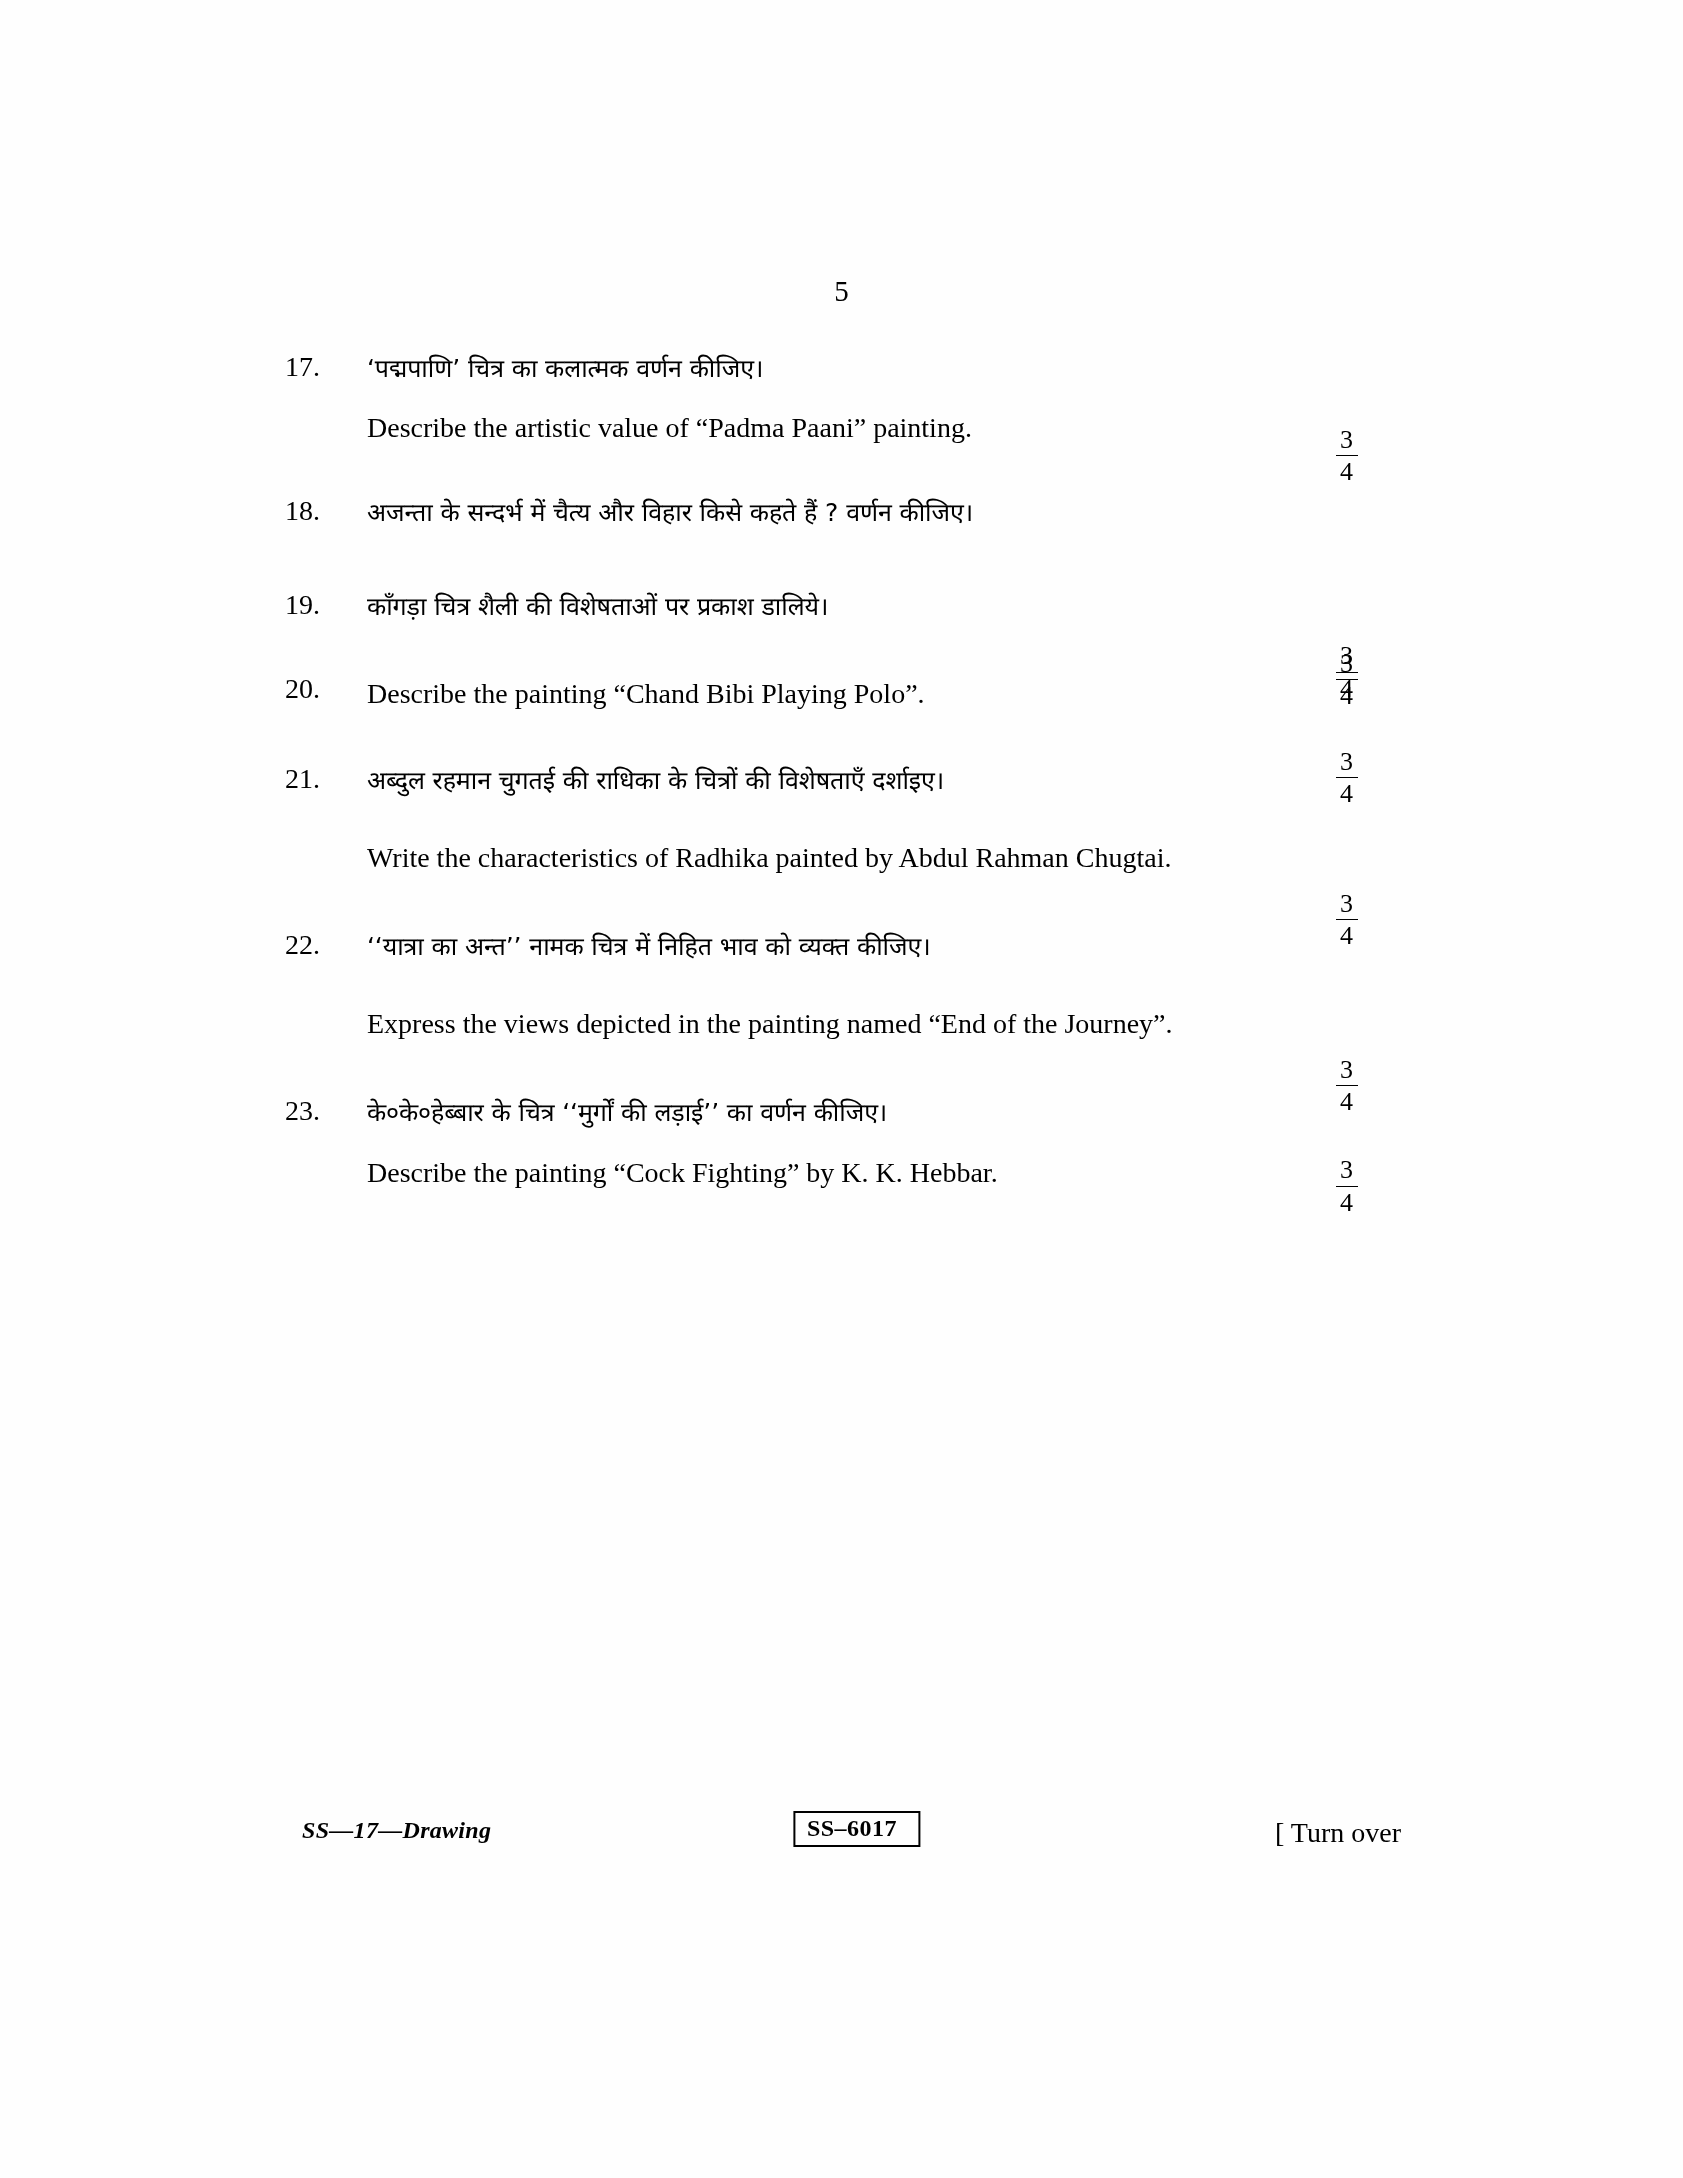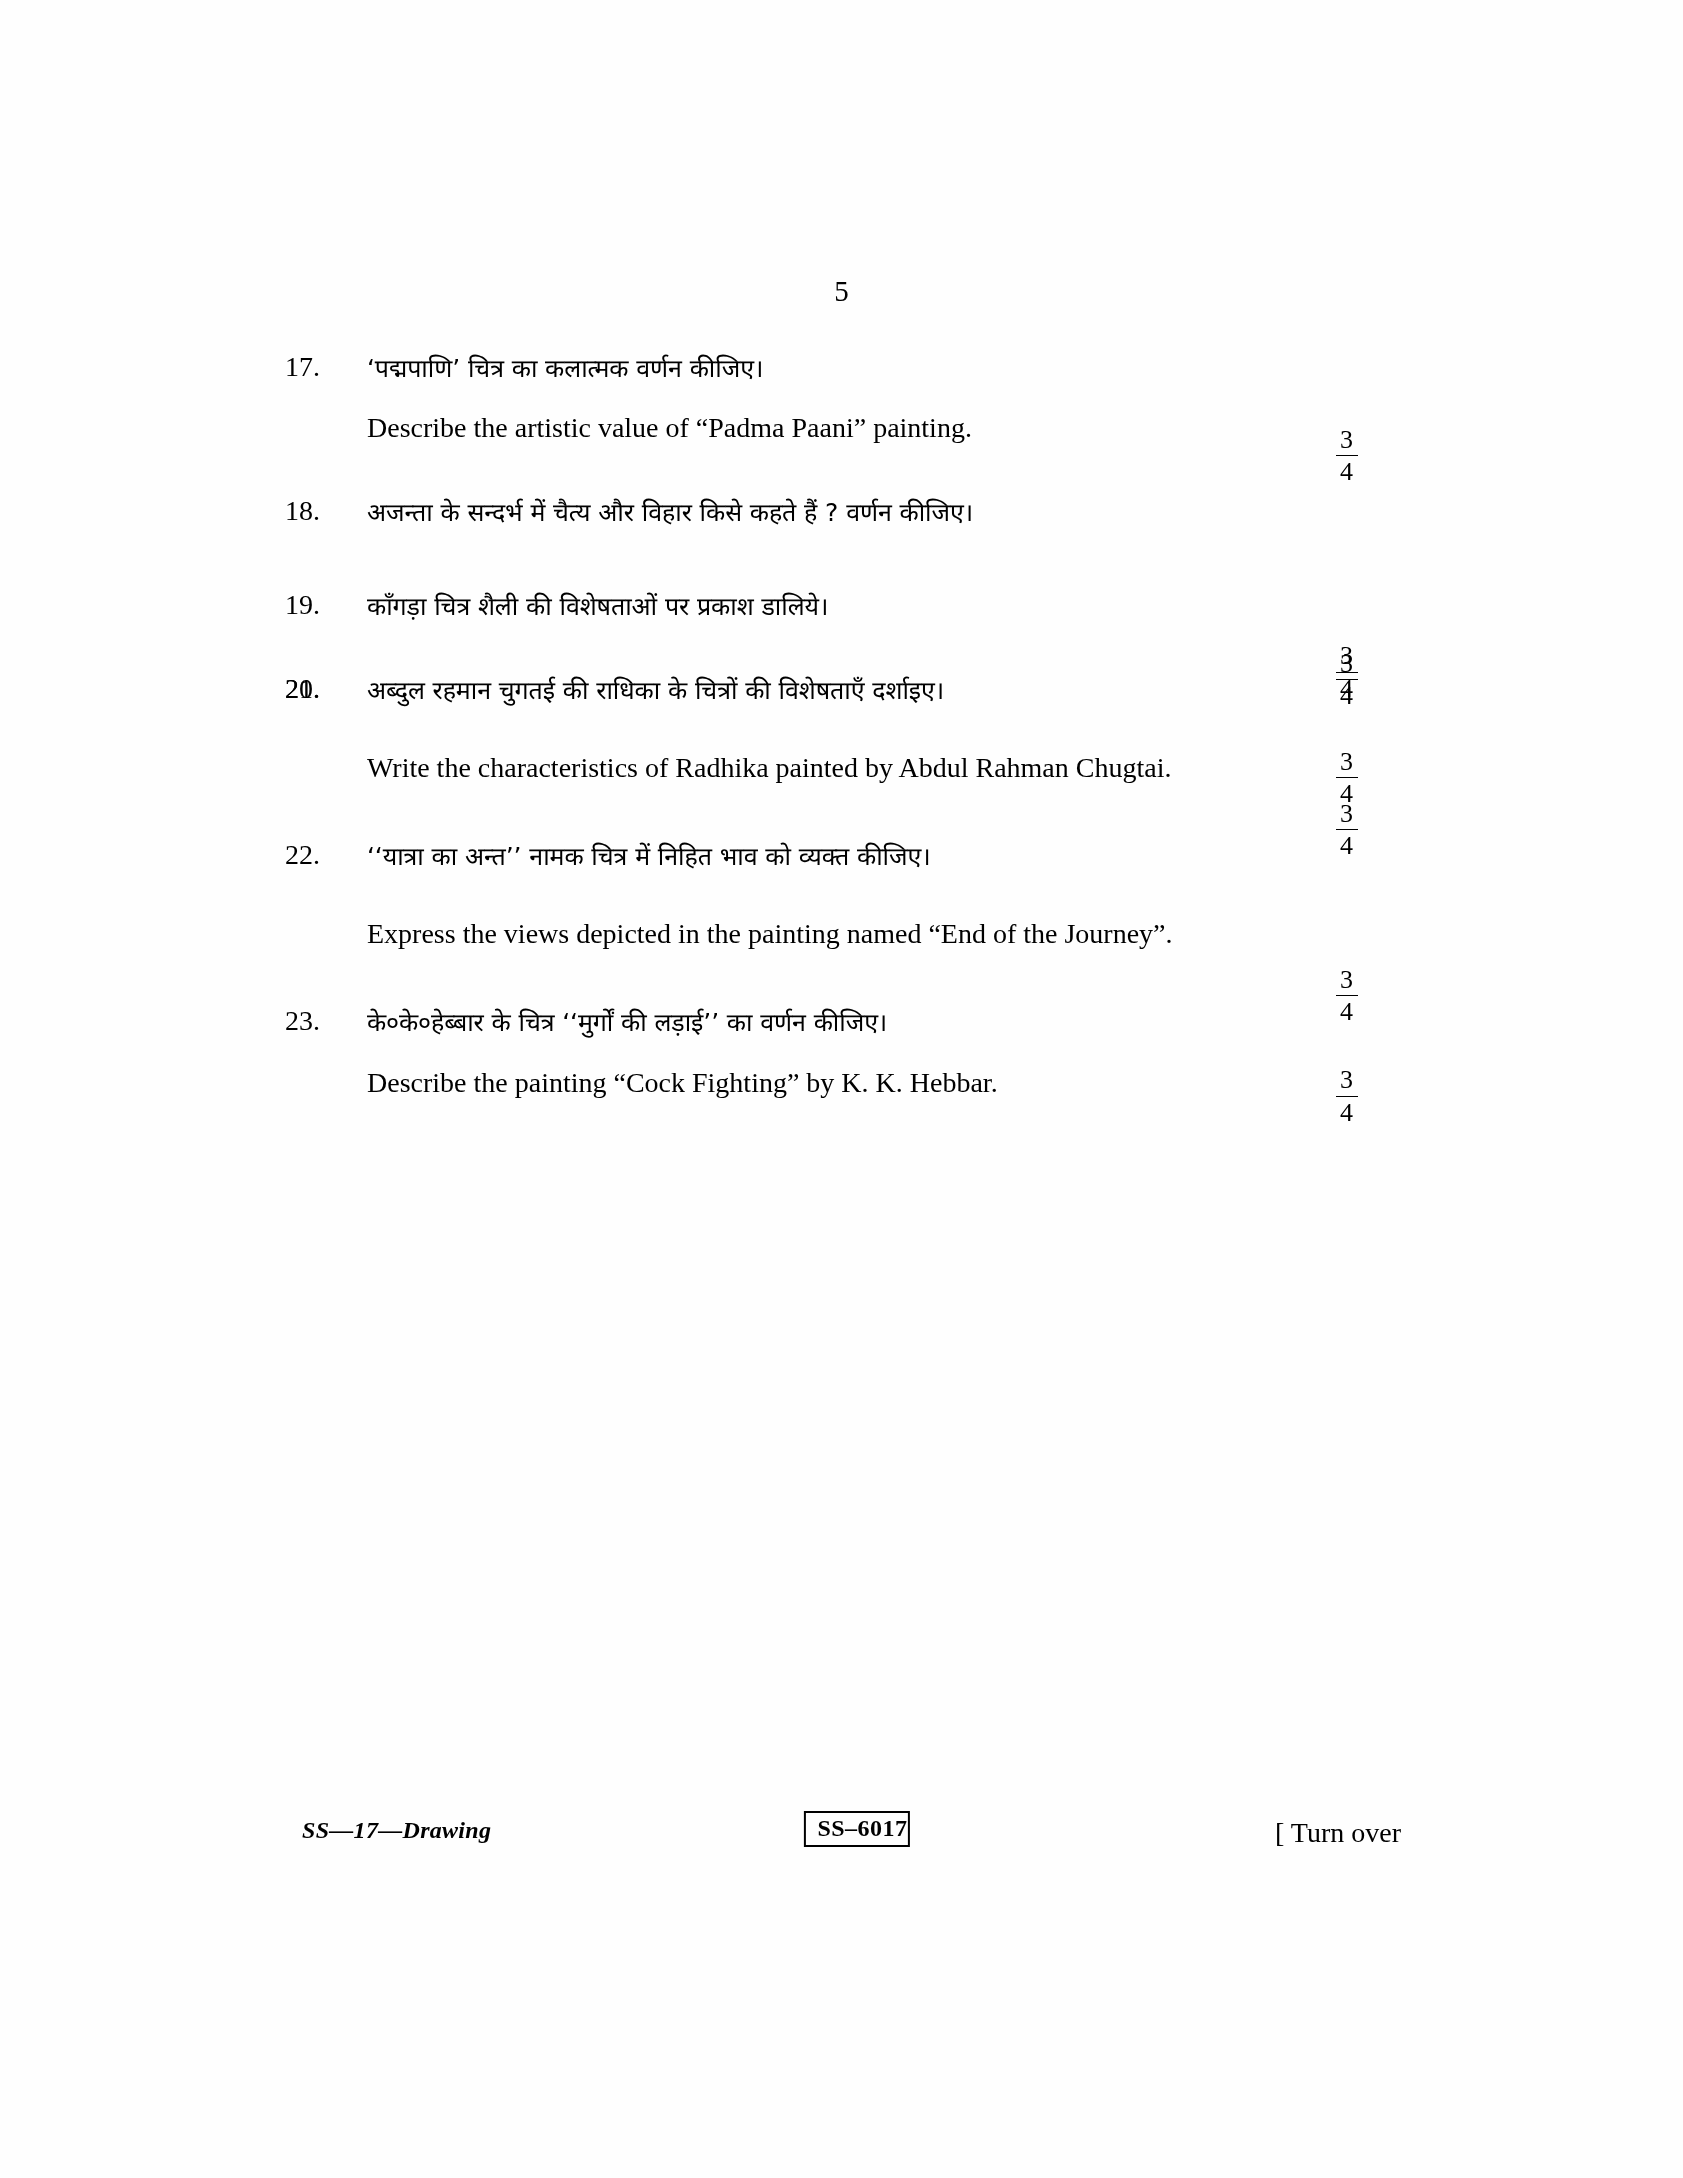--- a/index.html
+++ b/index.html
@@ -103,21 +103,21 @@
     font-weight: bold;
     font-size: 24px;
     letter-spacing: 0.3px;
   }
   .footer-center {
     position: absolute;
     left: 50%;
     transform: translateX(-50%);
     top: -6px;
     border: 2px solid #000;
-    padding: 2px 0 3px 12px;
+    padding: 2px 21px 3px 12px;
     font-family: "Liberation Serif", serif;
     font-weight: bold;
     font-size: 24px;
     letter-spacing: 0.5px;
   }
   .footer-right {
     position: absolute;
     right: 10px;
     top: 0;
     font-family: "Liberation Serif", serif;
@@ -166,20 +166,21 @@
           <span class="num">3</span>
           <span class="bar"></span>
           <span class="den">4</span>
         </div>
       </div>
     </div>
 
     <div class="qblock" style="margin-bottom: 48px;">
       <div class="qnum">20.</div>
       <div class="qbody">
+        <div class="en" style="margin-top:20px;">Describe the painting “Chand Bibi Playing Polo”.</div>
         <div class="marks" style="top:75px;">
           <span class="num">3</span>
           <span class="bar"></span>
           <span class="den">4</span>
         </div>
       </div>
     </div>
 
     <div class="qblock" style="margin-bottom: 50px;">
       <div class="qnum">21.</div>

